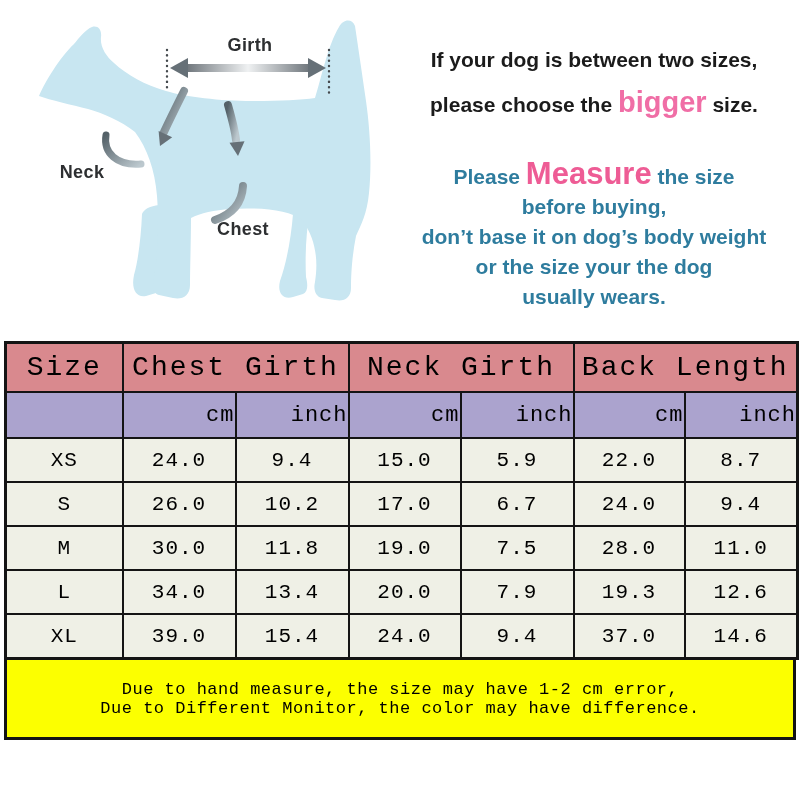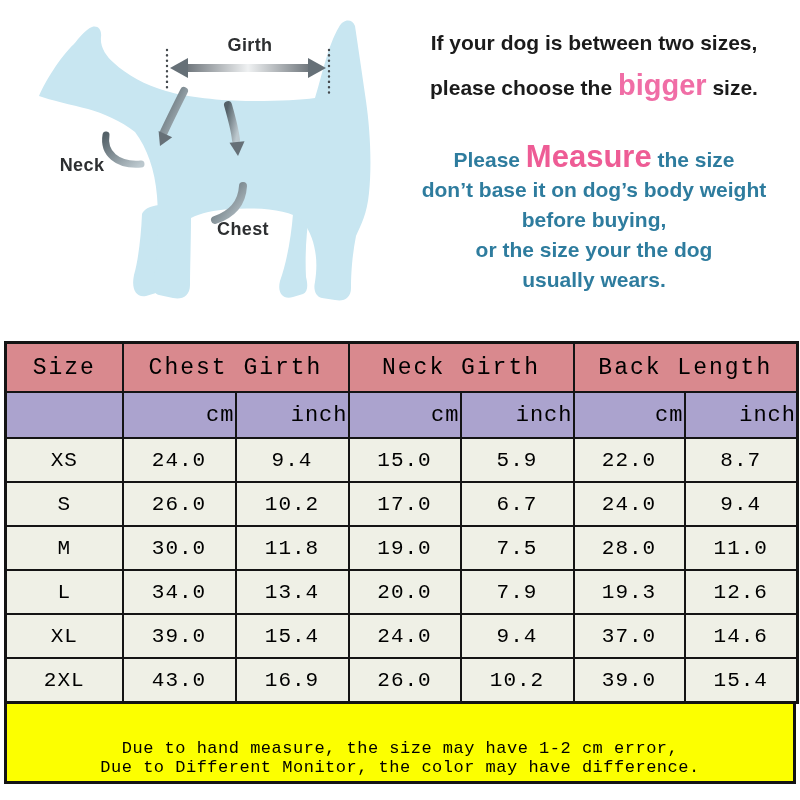--- a/index.html
+++ b/index.html
@@ -9,54 +9,54 @@
   }
 
   
   .dog-wrap { position:absolute; left:0; top:0; width:400px; height:325px; }
   .dog-wrap svg { position:absolute; left:0; top:0; }
   .diagram-label {
     position:absolute; font-weight:bold; font-size:18px; color:#2d2f31;
     text-align:center; letter-spacing:.4px;
   }
   .lbl-length { left:198px; top:35px;  width:104px; }
-  .lbl-neck   { left:40px;  top:155px; width:84px;  }
+  .lbl-neck   { left:40px;  top:162px; width:84px;  }
   .lbl-chest  { left:191px; top:219px; width:104px; }
 
   .dog-fill   { fill: var(--dog-blue, #c8e6f1); }
   .strap      { fill:none; stroke:url(#gD); stroke-linecap:round; }
   .arrowhead  { fill:#667077; }
 
   
-  .advice { position:absolute; left:388px; top:31px; width:412px; text-align:center; }
+  .advice { position:absolute; left:388px; top:48px; width:412px; text-align:center; }
   .adv-line1 { font-size:21px; font-weight:bold; color:#1b1b1b; }
   .adv-line2 { margin-top:14px; font-size:21px; font-weight:bold; color:#1b1b1b; }
   .big-pink   { font-size:29px; font-weight:bold; color:var(--pink-accent,  #f06ea6); }
   .big-pink2  { font-size:31px; font-weight:bold; color:var(--measure-pink, #ee5c95); }
   .measure { margin-top:40px; color:var(--teal-text, #2e7c9e); font-size:21px; font-weight:bold; line-height:30px; }
 
   
   .chart-wrap { position:absolute; left:4px; top:341px; width:792px; }
   table.size-table {
     width:792px; border-collapse:collapse; table-layout:fixed;
     font-family:"Liberation Mono", monospace; border:3px solid #141414;
   }
   .size-table th, .size-table td {
     border:2px solid #141414; text-align:center; vertical-align:middle;
     font-weight:normal; color:#000; padding:0; overflow:hidden;
   }
-  .hdr1 th { background:var(--table-header-pink, #d9898e); height:47px; font-size:23px; letter-spacing:2px; }
+  .hdr1 th { background:var(--table-header-pink, #d9898e); height:47px; font-size:28px; letter-spacing:2px; }
   .hdr2 th { background:var(--table-header-purple, #aba3ce); height:44px; font-size:22px; letter-spacing:1px;text-align:right; }
   .size-table tbody td { background:var(--table-body-bg, #eff0e6); height:42px; font-size:21px; letter-spacing:1px; }
 
   .notes {
     width:792px; height:80px; box-sizing:border-box;
     border:3px solid #141414; border-top:none;
     background:var(--note-yellow, #fcff00);
-    display:flex; flex-direction:column; justify-content:flex-end; align-items:center;
+    display:flex; flex-direction:column; justify-content:center; align-items:center;
     font-family:"Liberation Mono", monospace; font-size:17px; color:#000;
     padding:4px 0; letter-spacing:.5px;
   }
 </style>
 </head>
 <body>
 
 <div class="page">
 
   <div class="dog-wrap">
@@ -123,22 +123,22 @@
     <div class="diagram-label lbl-length">Girth</div>
     <div class="diagram-label lbl-neck">Neck</div>
     <div class="diagram-label lbl-chest">Chest</div>
   </div>
 
   <div class="advice">
     <div class="adv-line1">If your dog is between two sizes,</div>
     <div class="adv-line2"><span>please choose the </span><span class="big-pink">bigger</span><span> size.</span></div>
     <div class="measure">
       <div><span>Please </span><span class="big-pink2">Measure</span><span> the size</span></div>
+      <div>before buying,</div>
       <div>don’t base it on dog’s body weight</div>
-      <div>before buying,</div>
       <div>or the size your the dog</div>
       <div>usually wears.</div>
     </div>
   </div>
 
   <div class="chart-wrap">
     <table class="size-table">
       <colgroup>
         <col style="width:117px">
           <col style="width:113px">
@@ -204,29 +204,20 @@
         </tr>
         <tr>
           <td>XL</td>
           <td>39.0</td>
           <td>15.4</td>
           <td>24.0</td>
           <td>9.4</td>
           <td>37.0</td>
           <td>14.6</td>
         </tr>
-        <tr>
-          <td>2XL</td>
-          <td>43.0</td>
-          <td>16.9</td>
-          <td>26.0</td>
-          <td>10.2</td>
-          <td>39.0</td>
-          <td>15.4</td>
-        </tr>
       </tbody>
     </table>
 
     <div class="notes">
       <div>Due to hand measure, the size may have 1-2 cm error,</div>
       <div>Due to Different Monitor, the color may have difference.</div>
     </div>
   </div>
 
 </div>

